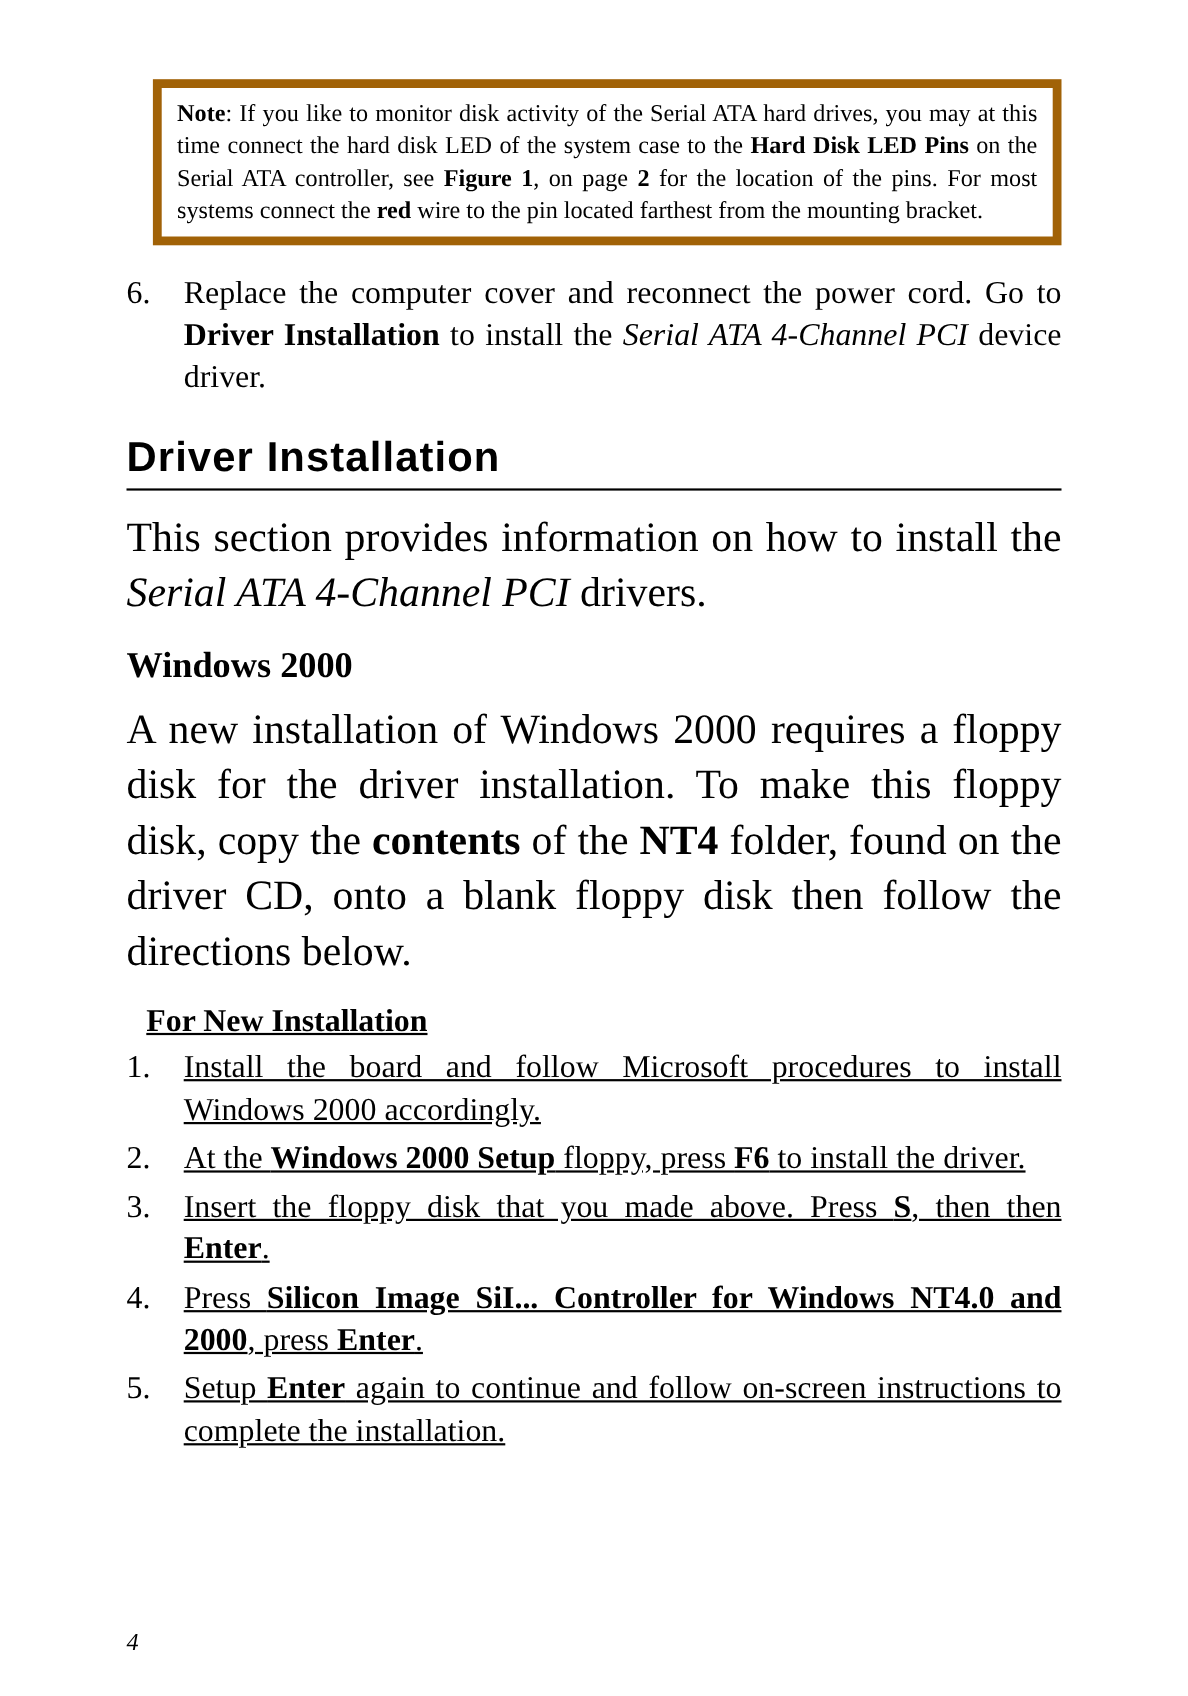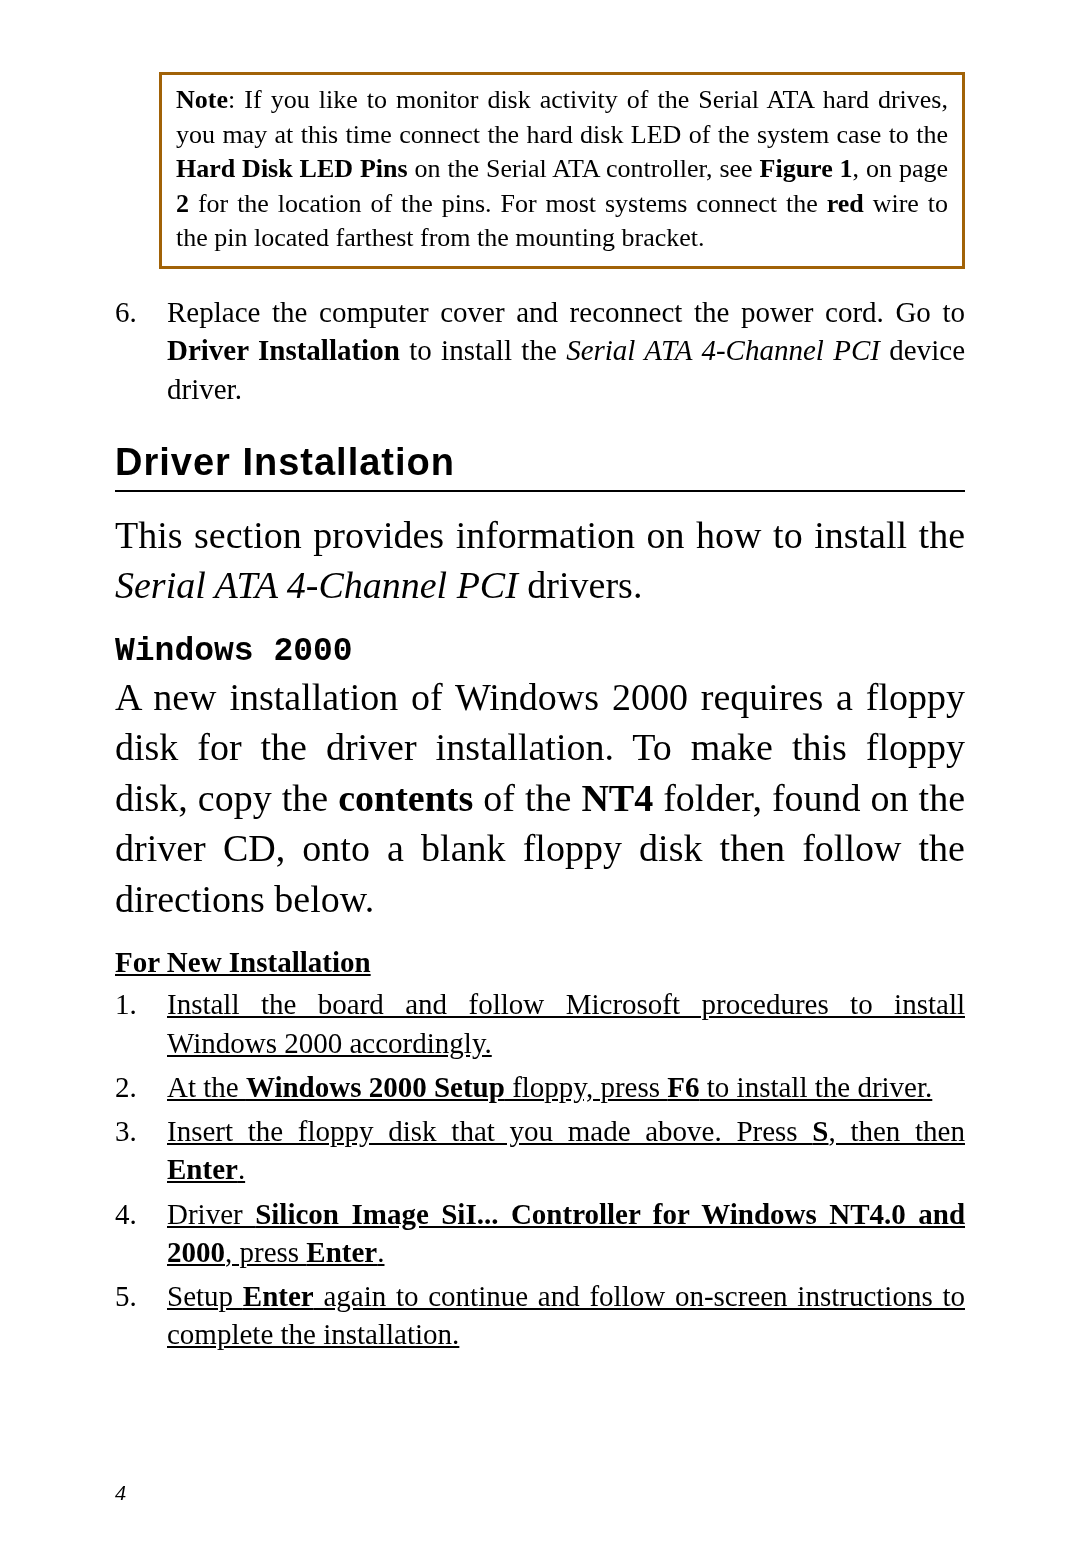--- a/index.html
+++ b/index.html
@@ -9,25 +9,25 @@
     }
     body {
       background: #ffffff;
       font-family: "Palatino Linotype", "Book Antiqua", Palatino, serif;
       width: 1080px;
       height: 1542px;
       padding: 72px 115px 30px 115px;
       color: #000;
     }
     .note-box {
-      border: 3px solid #a16207;
+      border: 8px solid #a16207;
       padding: 8px 14px 10px 14px;
-      margin-left: 44px;
+      margin-left: 24px;
       margin-bottom: 24px;
-      font-size: 26px;
+      font-size: 22px;
       line-height: 1.33;
       text-align: justify;
     }
     .step-item {
       display: flex;
       font-size: 29px;
       line-height: 1.33;
       margin-bottom: 24px;
     }
     .step-num {
@@ -54,31 +54,32 @@
       margin-bottom: 18px;
       letter-spacing: 1px;
     }
     .body-para {
       font-size: 38px;
       line-height: 1.33;
       text-align: justify;
       margin-bottom: 22px;
     }
     h2.subsection {
-      font-family: Liberation Mono, monospace;
+      font-family: Liberation Serif, serif;
       font-weight: bold;
       font-size: 33px;
-      margin-bottom: 2px;
+      margin-bottom: 14px;
       margin-top: 4px;
     }
     .under-heading {
       font-size: 29px;
       font-weight: bold;
       text-decoration: underline;
       margin-bottom: 6px;
+      margin-left: 18px;
     }
     .list-item {
       display: flex;
       font-size: 29px;
       line-height: 1.32;
       margin-bottom: 6px;
     }
     .list-num {
       width: 52px;
       flex-shrink: 0;
@@ -139,21 +140,21 @@
 <div class="list-item">
   <div class="list-num">3.</div>
   <div class="list-body">
     <span>Insert the floppy disk that you made above.  Press </span><span class="bold">S</span><span>, then then </span><span class="bold">Enter</span><span>.</span>
   </div>
 </div>
 
 <div class="list-item">
   <div class="list-num">4.</div>
   <div class="list-body">
-    <span>Driver </span><span class="bold">Silicon Image SiI... Controller for Windows NT4.0 and 2000</span><span>, press </span><span class="bold">Enter</span><span>.</span>
+    <span>Press </span><span class="bold">Silicon Image SiI... Controller for Windows NT4.0 and 2000</span><span>, press </span><span class="bold">Enter</span><span>.</span>
   </div>
 </div>
 
 <div class="list-item">
   <div class="list-num">5.</div>
   <div class="list-body">
     <span>Setup </span><span class="bold">Enter</span><span> again to continue and follow on-screen instructions to complete the installation.</span>
   </div>
 </div>
 

